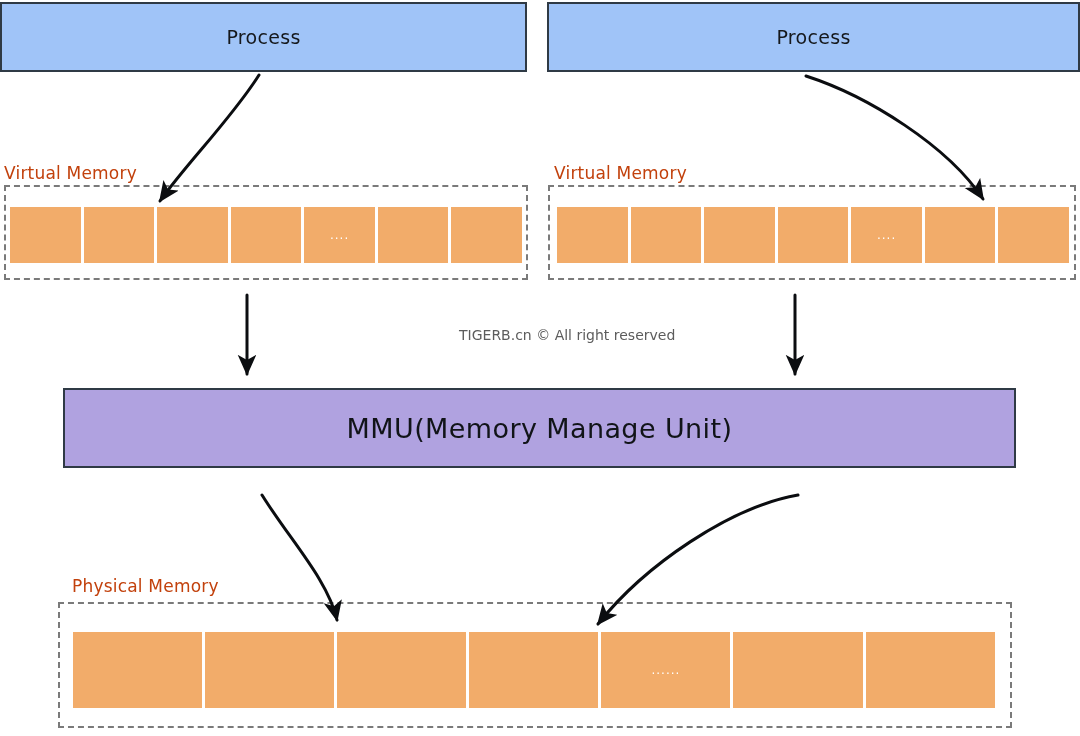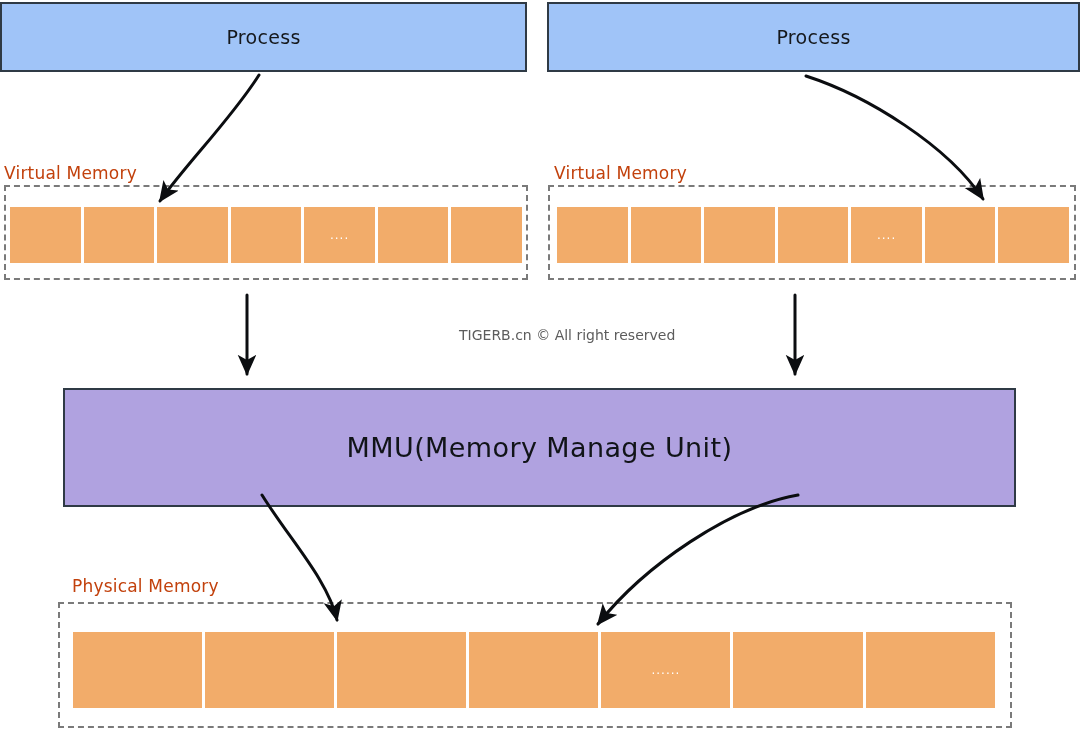--- a/index.html
+++ b/index.html
@@ -87,21 +87,21 @@
   #vm-left-cells .mem-cell,
   #vm-right-cells .mem-cell { width: 71.2px; height: 56px; }
   #pm-cells .mem-cell { width: 129.1px; height: 76px; }
 
   
   #mmu-box {
     position: absolute;
     left: 63px;
     top: 388px;
     width: 953px;
-    height: 119px;
+    height: 80px;
     box-sizing: border-box;
     background: #b0a2e0;
     border: 2px solid #2f3a45;
     display: flex;
     align-items: center;
     justify-content: center;
   }
   #mmu-box .label {
     font-size: 27px;
     color: #111418;

